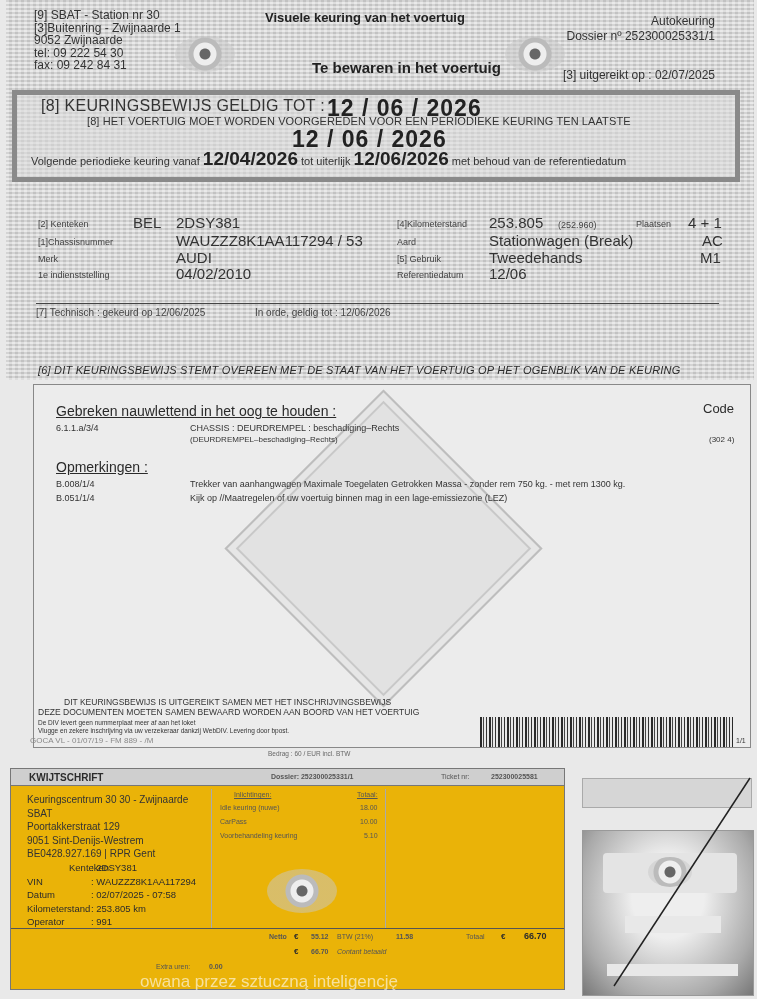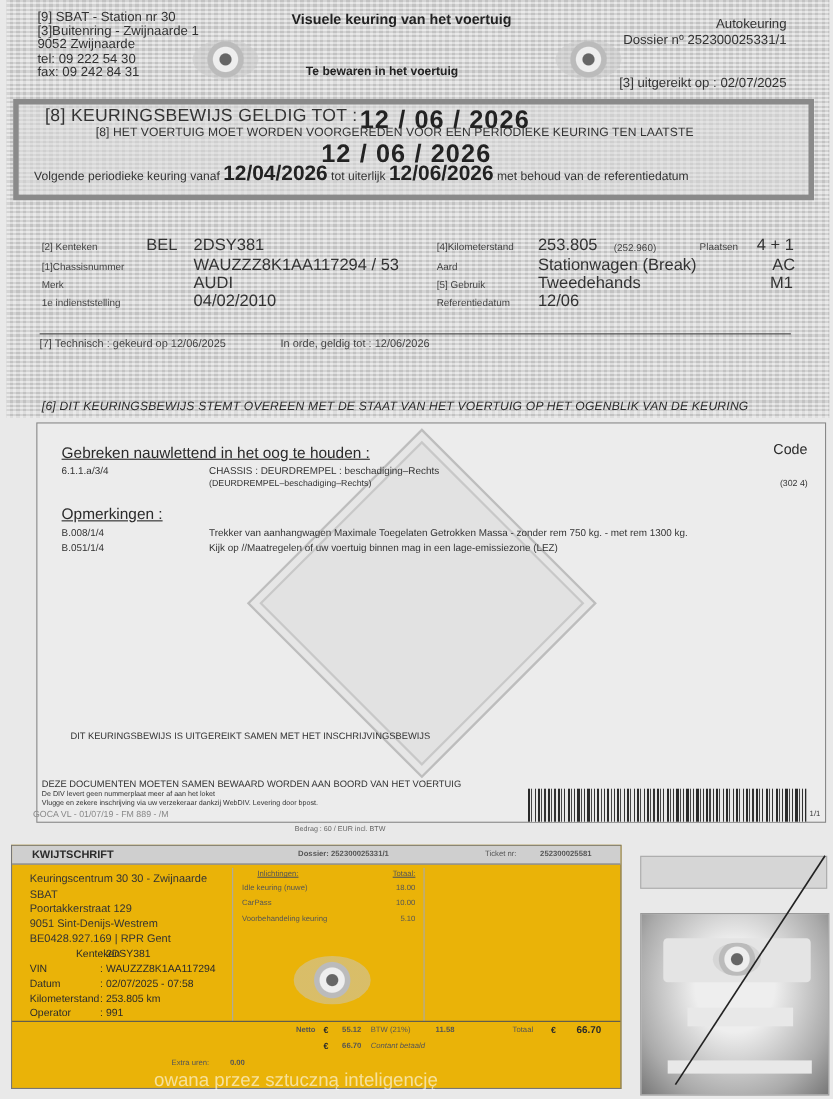--- a/index.html
+++ b/index.html
@@ -14,21 +14,21 @@
   
   .pattern {
     background-color: #d4d4d4;
     background-image:
       repeating-linear-gradient(0deg, rgba(255,255,255,0.35) 0 2px, rgba(0,0,0,0.05) 2px 4px),
       repeating-linear-gradient(90deg, rgba(255,255,255,0.25) 0 3px, rgba(0,0,0,0.04) 3px 6px);
   }
   .top-section { left: 6px; top: 0; width: 748px; height: 380px; }
   .hdr-left { left: 34px; top: 9px; font-size: 12px; line-height: 12.5px; color: #333; }
   .hdr-title { left: 265px; top: 10px; font-size: 13px; font-weight: bold; color: #222; }
-  .hdr-sub { left: 278px; top: 59px; font-size: 11px; font-weight: bold; color: #222; }
+  .hdr-sub { left: 312px; top: 59px; font-size: 15px; font-weight: bold; color: #222; }
   .hdr-right-1 { right: 42px; top: 14px; font-size: 12px; color: #333; }
   .hdr-right-2 { right: 42px; top: 29px; font-size: 12px; color: #333; }
   .hdr-right-3 { right: 42px; top: 68px; font-size: 12px; color: #333; }
   .eye {
     width: 60px; height: 36px; border-radius: 50%;
     background: radial-gradient(circle at 50% 50%, #666 0 5px, #eee 6px 11px, #bbb 12px 16px, rgba(200,200,200,0.5) 17px);
   }
   .validity-box {
     left: 12px; top: 90px; width: 728px; height: 92px;
     border: 5px solid #8a8a8a; background: rgba(220,220,220,0.5);
@@ -147,21 +147,21 @@
 <div class="abs small" style="left:190px;top:423px;">CHASSIS : DEURDREMPEL : beschadiging–Rechts</div>
 <div class="abs small" style="left:190px;top:435px;font-size:8px;">(DEURDREMPEL–beschadiging–Rechts)</div>
 <div class="abs small" style="left:709px;top:435px;font-size:8px;">(302 4)</div>
 
 <div class="abs sec-title" style="left:56px;top:459px;">Opmerkingen :</div>
 <div class="abs small" style="left:56px;top:479px;">B.008/1/4</div>
 <div class="abs small" style="left:190px;top:479px;">Trekker van aanhangwagen   Maximale Toegelaten Getrokken Massa - zonder rem 750 kg. -  met rem  1300 kg.</div>
 <div class="abs small" style="left:56px;top:493px;">B.051/1/4</div>
 <div class="abs small" style="left:190px;top:493px;">Kijk op //Maatregelen of uw voertuig binnen mag in een lage-emissiezone (LEZ)</div>
 
-<div class="abs small" style="left:38px;top:664px;font-size:8.5px;padding-left:26px;">DIT KEURINGSBEWIJS IS UITGEREIKT SAMEN MET HET INSCHRIJVINGSBEWIJS</div>
+<div class="abs small" style="left:38px;top:697px;font-size:8.5px;padding-left:26px;">DIT KEURINGSBEWIJS IS UITGEREIKT SAMEN MET HET INSCHRIJVINGSBEWIJS</div>
 <div class="abs small" style="left:38px;top:707px;font-size:8.5px;">DEZE DOCUMENTEN MOETEN SAMEN BEWAARD WORDEN AAN BOORD VAN HET VOERTUIG</div>
 <div class="abs small" style="left:38px;top:719px;font-size:6.5px;">De DIV levert geen nummerplaat meer af aan het loket</div>
 <div class="abs small" style="left:38px;top:727px;font-size:6.5px;">Vlugge en zekere inschrijving via uw verzekeraar dankzij WebDIV. Levering door bpost.</div>
 <div class="abs small" style="left:30px;top:736px;font-size:8px;color:#888;">GOCA VL - 01/07/19 - FM 889 - /M</div>
 <div class="abs barcode"></div>
 <div class="abs small" style="left:736px;top:737px;font-size:7px;">1/1</div>
 <div class="abs small" style="left:268px;top:750px;font-size:6.5px;color:#666;">Bedrag : 60 / EUR incl. BTW</div>
 
 <div class="abs receipt">
   <div class="abs receipt-hdr"></div>

